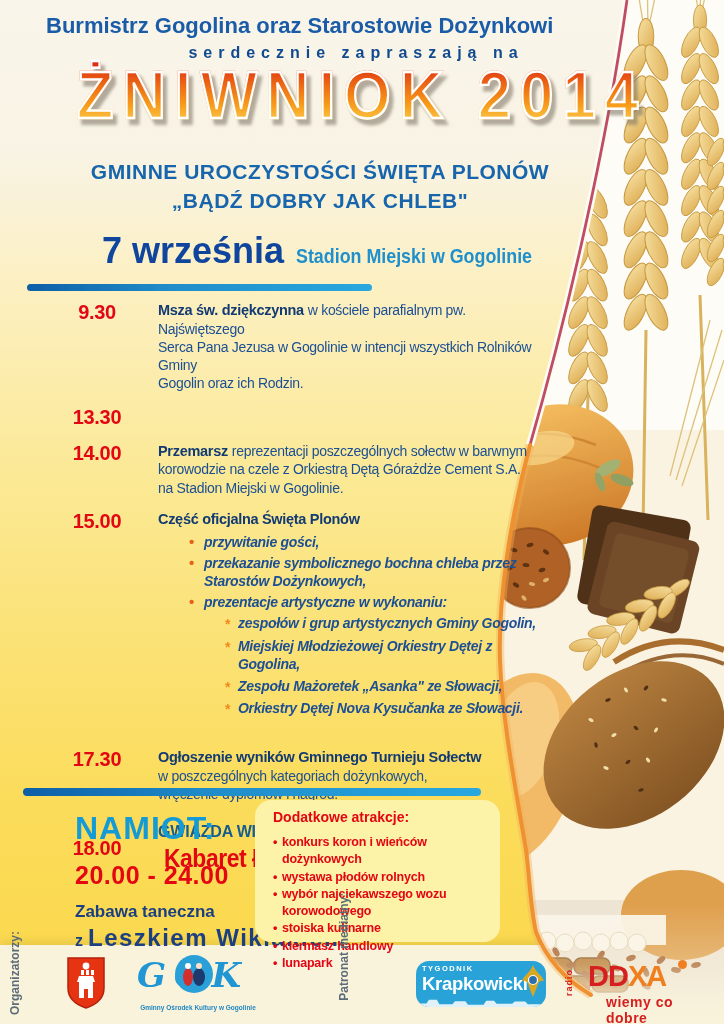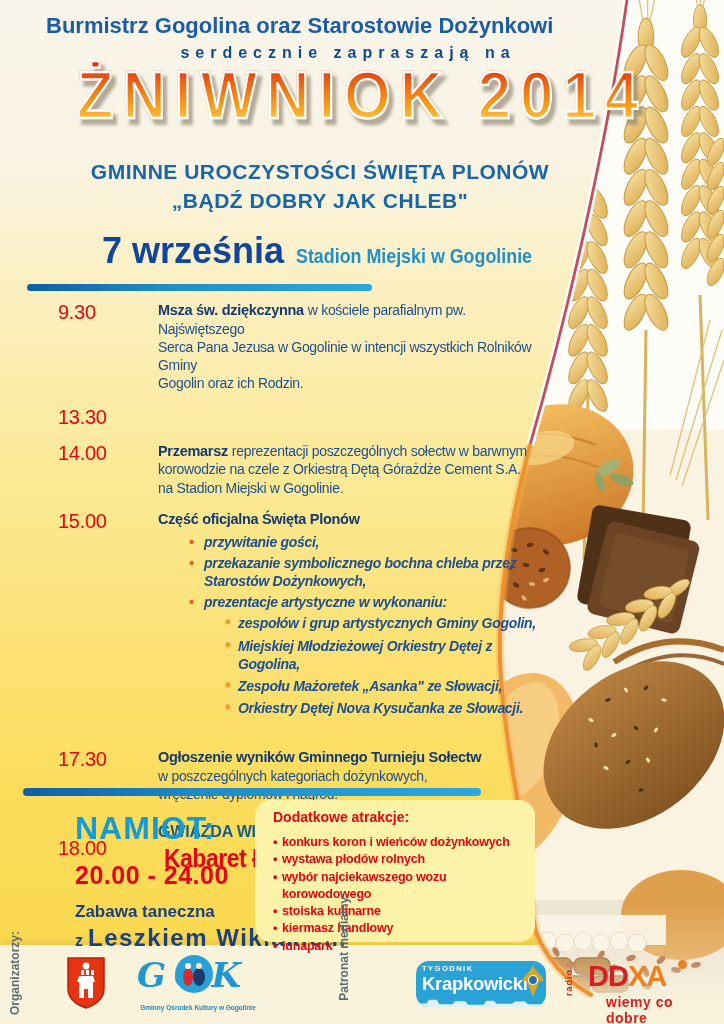--- a/index.html
+++ b/index.html
@@ -9,21 +9,21 @@
     font-family:"Liberation Sans","DejaVu Sans",sans-serif;
     background:linear-gradient(180deg,#f9f5ea 0%,#f8f3e4 15%,#fcf0c4 27%,#fbe996 46%,#fbe277 62%,#fbdc5b 78%,#fbd94f 92%,#fbd94f 100%);}
   .footer-bar{position:absolute;left:0;top:945px;width:724px;height:79px;background:#f9f3dc;
     box-shadow:0 -4px 8px rgba(170,140,50,.22);z-index:1;}
   .photo{position:absolute;top:0;right:0;width:228px;height:1024px;z-index:2;pointer-events:none;}
   .content{position:absolute;inset:0;z-index:3;}
 
   
   .invite1{position:absolute;top:13px;left:0;width:680px;text-align:left;
     font-size:22px;font-weight:700;color:#1a5ca8;margin-left:46px;}
-  .invite2{position:absolute;top:44px;left:8px;width:680px;text-align:center;
+  .invite2{position:absolute;top:44px;left:16px;width:680px;text-align:center;
     font-size:16px;font-weight:700;letter-spacing:6px;color:#124a90;}
   .title{position:absolute;top:64px;left:0;width:724px;text-align:center;
     font-size:60px;font-weight:800;letter-spacing:9px;line-height:1.05;transform:scaleY(1.1);
     background:linear-gradient(180deg,#dd2d10 4%,#ee6f15 38%,#f79d1a 64%,#fdd35a 96%);
     -webkit-background-clip:text;background-clip:text;color:transparent;
     -webkit-text-stroke:2.2px #ffffff;
     filter:drop-shadow(4px 5px 1.5px rgba(120,110,92,.55));}
   .sub1{position:absolute;top:160px;left:0;width:640px;text-align:center;
     font-size:21px;font-weight:800;color:#1766ad;letter-spacing:.5px;}
   .sub2{position:absolute;top:189px;left:0;width:640px;text-align:center;
@@ -32,21 +32,21 @@
   .date{font-size:36px;font-weight:800;color:#0f459d;}
   .venue{font-size:21px;font-weight:700;color:#2090cc;display:inline-block;transform:scaleX(.85);transform-origin:left bottom;}
   .divider{position:absolute;height:7px;border-radius:4px;
     background:linear-gradient(90deg,#0d5ea6,#1f8cc9 40%,#29a8df);}
   .div1{top:284px;left:27px;width:345px;}
   .div2{top:788px;left:23px;width:458px;height:8px;}
 
   
   .schedule{position:absolute;top:301px;left:58px;width:478px;}
   .srow{display:flex;gap:22px;margin-bottom:13px;}
-  .stime{flex:0 0 78px;text-align:left;font-size:20px;font-weight:400;color:#e30613;letter-spacing:-.3px;}
+  .stime{flex:0 0 78px;text-align:center;font-size:20px;font-weight:700;color:#e30613;letter-spacing:-.3px;}
   .stext{flex:1;font-size:14px;font-weight:500;color:#1c4f94;line-height:1.3;letter-spacing:-.3px;}
   .lead{font-weight:800;color:#123a73;margin-right:4px;font-size:14.5px;}
   .rest{white-space:pre-line;}
   .blist,.sublist{list-style:none;margin:4px 0 0 0;padding:0;}
   .blist li{position:relative;margin:0 0 3px 46px;font-style:italic;font-weight:600;white-space:pre-line;}
   .blist li::before{content:"•";position:absolute;left:-15px;top:-1px;color:#e8611c;font-style:normal;font-size:15px;}
   .sublist{margin-top:2px;}
   .sublist li{position:relative;margin:0 0 4px 80px;font-style:italic;font-weight:600;color:#1d4f94;}
   .sublist li::before{content:"*";position:absolute;left:-13px;top:1px;color:#f08a1c;font-style:normal;font-weight:800;}
   .mt-lg{margin-top:27px;}
@@ -54,21 +54,21 @@
   .star-label{font-size:16px;font-weight:700;color:#155d8f;letter-spacing:-.2px;}
   .star-name{display:inline-block;font-size:26px;font-weight:800;color:#e30613;letter-spacing:-.5px;transform:scaleX(.88);transform-origin:left center;white-space:nowrap;margin-left:6px;}
 
   
   .namiot{position:absolute;top:810px;left:75px;}
   .namiot-title{font-size:32px;font-weight:700;color:#149bd6;letter-spacing:1px;}
   .namiot-hours{margin-top:14px;font-size:25px;font-weight:800;color:#e30613;letter-spacing:.5px;}
   .namiot-l1{margin-top:12px;font-size:17px;font-weight:800;color:#1b3f80;}
   .namiot-l2{margin-top:2px;font-size:24px;font-weight:800;color:#1b3f80;letter-spacing:1.5px;}
   .namiot-l2 .pfx{font-size:16px;letter-spacing:0;margin-right:5px;}
-  .attractions{position:absolute;top:800px;left:255px;width:280px;height:142px;
+  .attractions{position:absolute;top:800px;left:255px;width:245px;height:142px;
     background:#fcf2a8;border-radius:16px;padding:9px 16px 8px 18px;}
   .attr-title{font-size:14px;font-weight:800;color:#e30613;margin-bottom:9px;}
   .attr-list{list-style:none;margin:0;padding:0;}
   .attr-list li{position:relative;font-size:12.5px;font-weight:700;color:#e30613;line-height:1.38;padding-left:9px;letter-spacing:-.2px;}
   .attr-list li::before{content:"•";position:absolute;left:0;top:0;}
 
   
   .vlabel{position:absolute;font-size:12px;font-weight:700;color:#5c6d78;
     transform:rotate(-90deg);transform-origin:left bottom;white-space:nowrap;text-align:center;}
   .org-label{left:22px;top:1001px;width:70px;}

